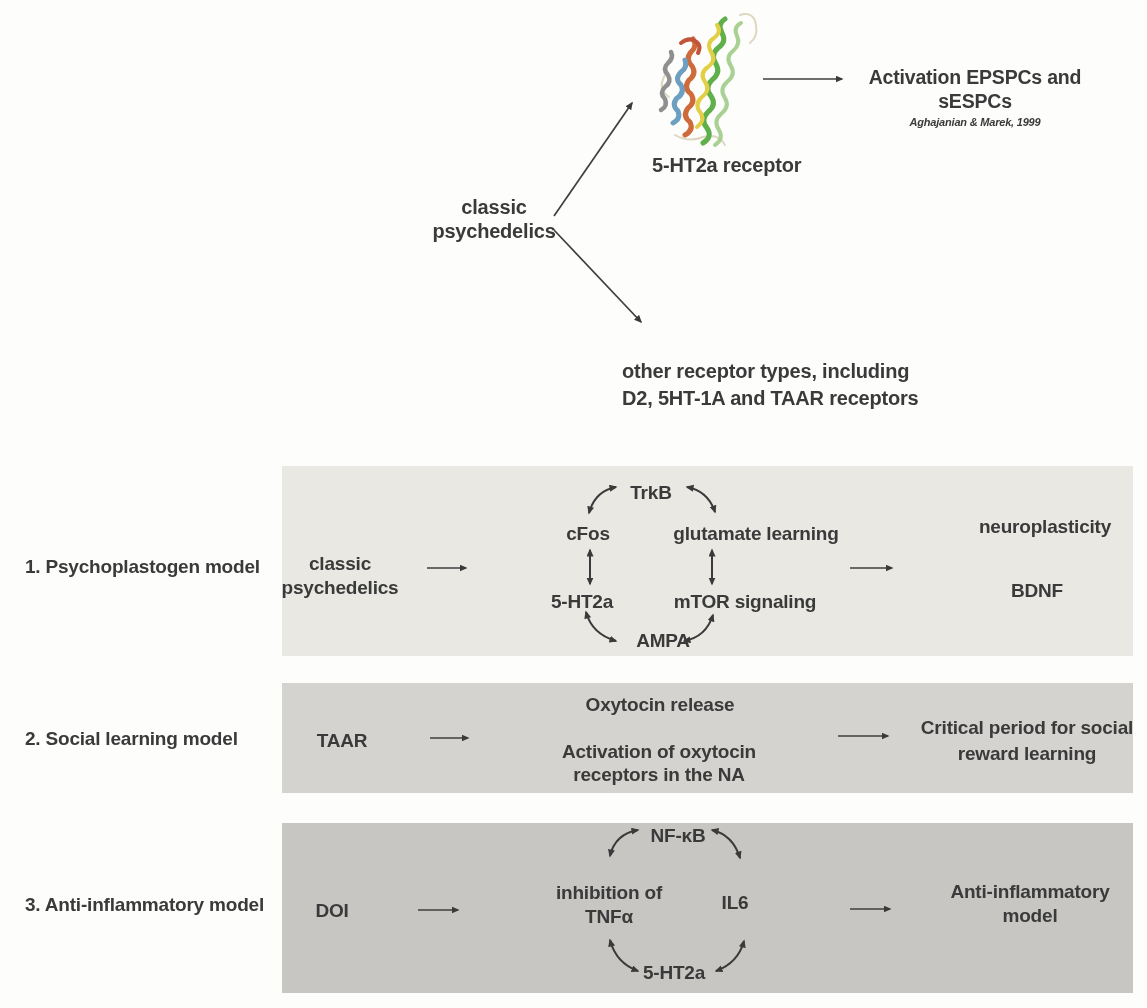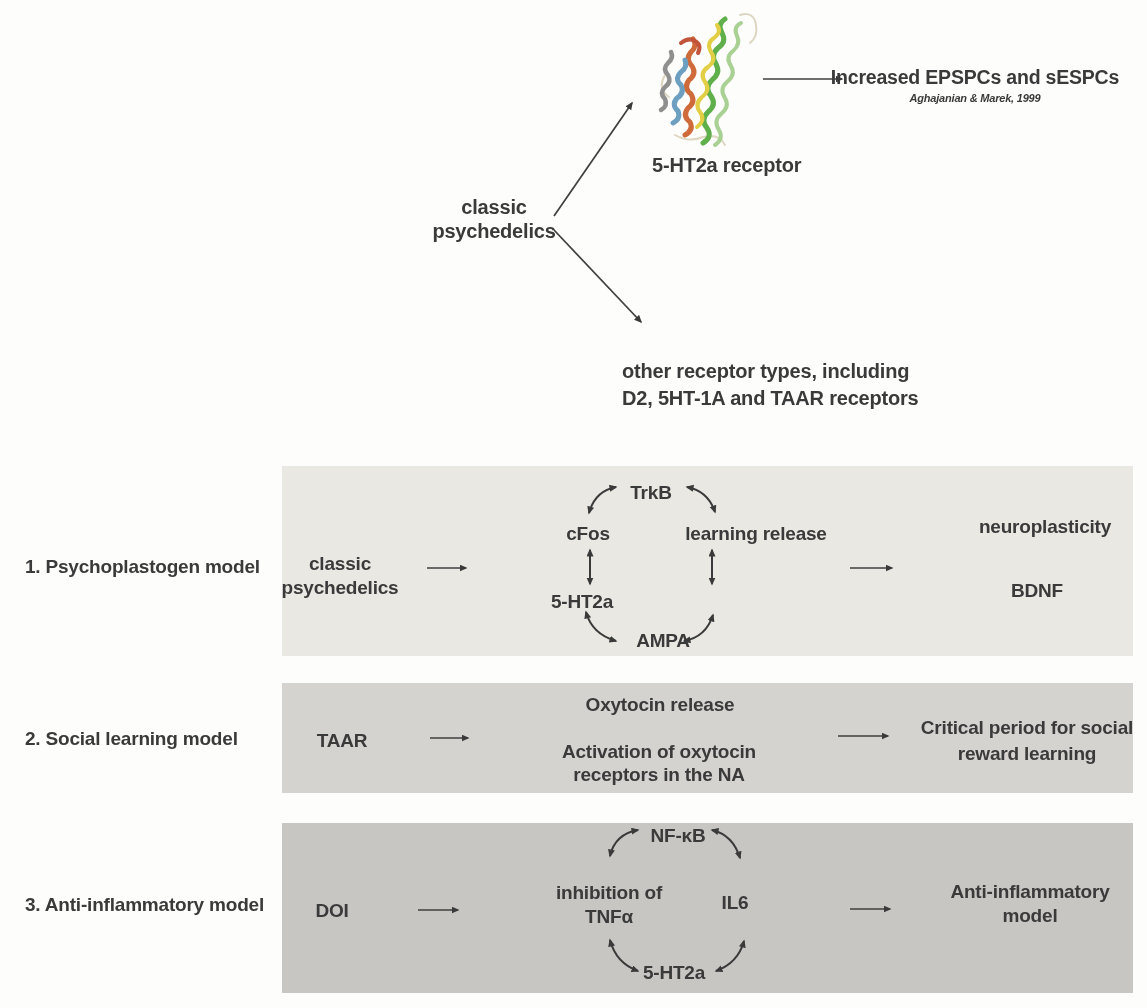--- a/index.html
+++ b/index.html
@@ -88,40 +88,41 @@
   </svg>
 
   <div class="abs t fs20 ctr" style="left:424px;top:195px;width:140px;line-height:24px;">
     <div>classic</div>
     <div>psychedelics</div>
   </div>
 
   <div class="abs t fs20 lft" style="left:652px;top:152px;width:200px;">5-HT2a receptor</div>
 
   <div class="abs" style="left:830px;top:65px;width:290px;text-align:center;z-index:2;">
-    <div class="t" style="font-size:19.5px;line-height:24px;">Increased EPSPCs and sESPCs</div>
+    <div class="t" style="font-size:19.5px;line-height:24px;">Activation EPSPCs and sESPCs</div>
     <div class="cite">Aghajanian &amp; Marek, 1999</div>
   </div>
 
   <div class="abs t fs20 lft" style="left:622px;top:358px;width:300px;line-height:27px;">
     <div>other receptor types, including</div>
     <div>D2, 5HT-1A and TAAR receptors</div>
   </div>
 
   <div class="abs t lft" style="left:25px;top:555px;width:240px;">1. Psychoplastogen model</div>
 
   <div class="abs t ctr" style="left:275px;top:552px;width:130px;">
     <div>classic</div>
     <div>psychedelics</div>
   </div>
 
   <div class="abs t ctr" style="left:611px;top:481px;width:80px;">TrkB</div>
   <div class="abs t ctr" style="left:548px;top:522px;width:80px;">cFos</div>
-  <div class="abs t ctr" style="left:656px;top:522px;width:200px;">learning release</div>
+  <div class="abs t ctr" style="left:656px;top:522px;width:200px;">glutamate learning</div>
   <div class="abs t ctr" style="left:522px;top:590px;width:120px;">5-HT2a</div>
+  <div class="abs t ctr" style="left:645px;top:590px;width:200px;">mTOR signaling</div>
   <div class="abs t ctr" style="left:613px;top:629px;width:100px;">AMPA</div>
 
   <div class="abs t ctr" style="left:945px;top:515px;width:200px;">neuroplasticity</div>
   <div class="abs t ctr" style="left:987px;top:579px;width:100px;">BDNF</div>
   <div class="abs cite ctr" style="left:958px;top:634px;width:150px;">Olson, 2022</div>
 
   <div class="abs t lft" style="left:25px;top:727px;width:240px;">2. Social learning model</div>
 
   <div class="abs t ctr" style="left:292px;top:729px;width:100px;">TAAR</div>
 

